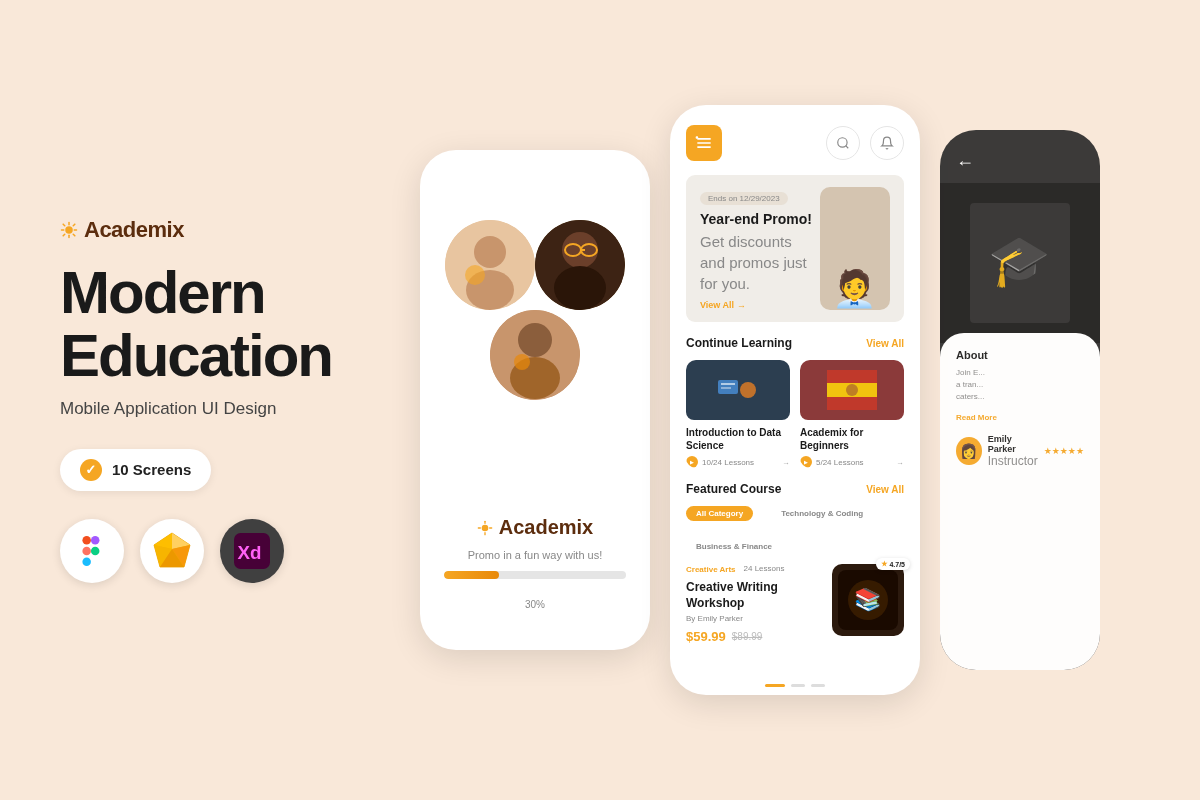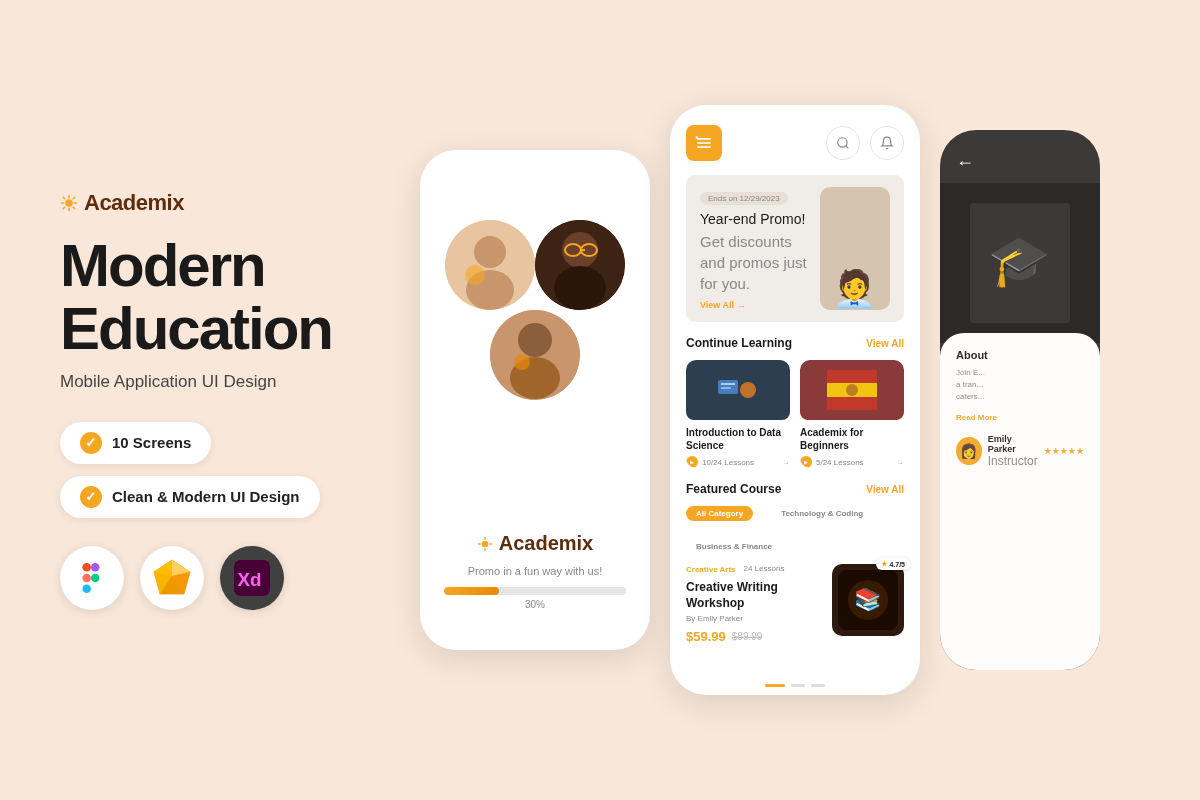--- a/index.html
+++ b/index.html
@@ -251,21 +251,21 @@
     .progress-bar-fill {
       height: 100%;
       background: linear-gradient(90deg, #F5A623, #E8890A);
       border-radius: 4px;
     }
 
     .progress-label {
       font-size: 10px;
       color: #888;
       text-align: center;
-      margin-top: 4px;
+      margin-top: 20px;
     }
 
     
     .phone-home {
       width: 250px;
       height: 590px;
       display: flex;
       flex-direction: column;
       overflow: hidden;
     }
@@ -338,21 +338,21 @@
       border-radius: 20px;
       padding: 2px 8px;
       font-size: 8px;
       color: #888;
       display: inline-block;
       margin-bottom: 6px;
     }
 
     .promo-title {
       font-size: 14px;
-      font-weight: 400;
+      font-weight: 700;
       color: #1A1A1A;
       margin-bottom: 4px;
     }
 
     .promo-desc {
       font-size: 15px;
       color: #888;
       line-height: 1.4;
       margin-bottom: 6px;
     }
@@ -706,24 +706,20 @@
       <span>Modern</span><br>
       <span>Education</span>
     </div>
 
     <div class="sub-title">Mobile Application UI Design</div>
 
     <div class="badges">
       <div class="badge">
         <div class="check-circle"></div>
         <span class="badge-text">10 Screens</span>
-      </div>
-      <div class="badge">
-        <div class="check-circle"></div>
-        <span class="badge-text">Clean &amp; Modern UI Design</span>
       </div>
     </div>
 
     <div class="tool-icons">
 
       <div class="tool-icon figma">
         <svg width="32" height="32" viewBox="0 0 200 300" fill="none" xmlns="http://www.w3.org/2000/svg">
           <rect x="10" y="10" width="80" height="80" rx="40" fill="#F24E1E"></rect>
           <rect x="10" y="110" width="80" height="80" rx="40" fill="#FF7262"></rect>
           <rect x="10" y="210" width="80" height="80" rx="40" fill="#1ABCFE"></rect>

